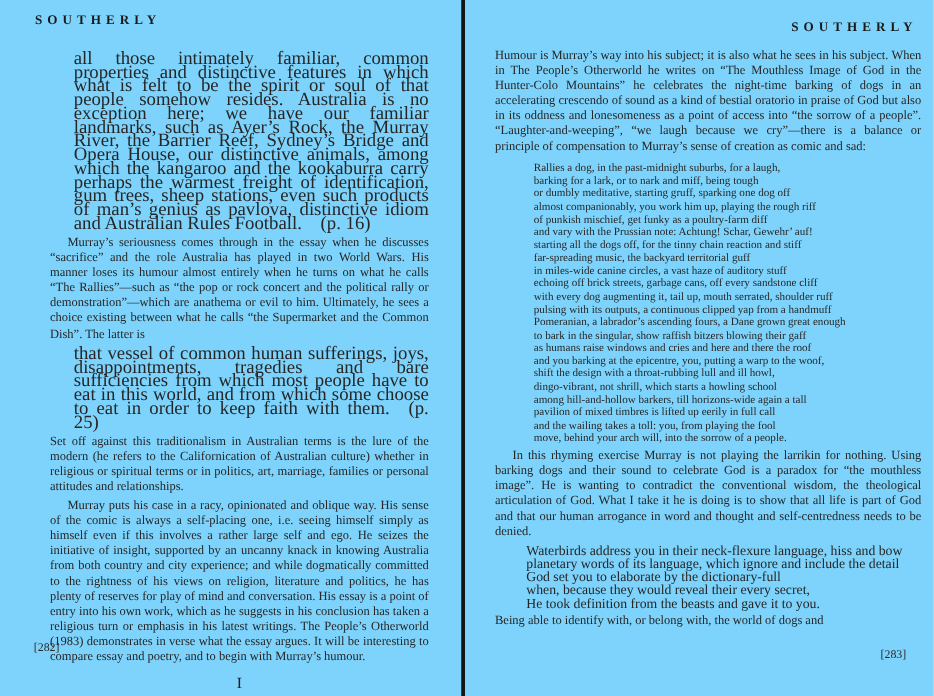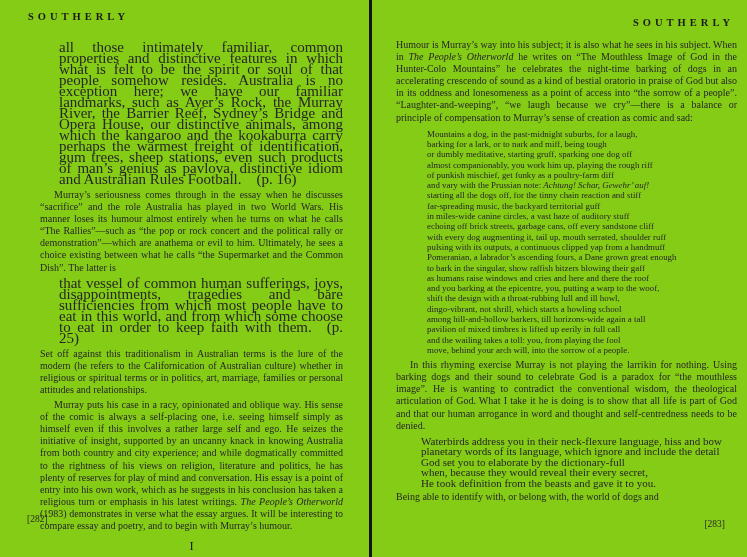--- a/index.html
+++ b/index.html
@@ -1,21 +1,21 @@
 <!DOCTYPE html>
 <html><head>
 <meta charset="utf-8">
 <style>
   html, body { margin: 0; padding: 0; background: #e8e8e6; }
   .spread {
     position: relative;
     width: 747px;
     height: 557px;
     overflow: hidden;
-    background: #84cc16;
+    background: #7dd3fc;
     font-family: "Liberation Serif", "DejaVu Serif", serif;
     color: #262626;
   }
   .gutter {
     position: absolute;
     left: 369px;
     top: 0;
     width: 3px;
     height: 557px;
     background: #151515;
@@ -70,21 +70,21 @@
     color: #1c1c1c;
   }
   .closing {
     font-size: 10px;
     line-height: 12.1px;
     margin-top: 3px;
   }
   .page-number { position: absolute; font-size: 9.5px; color: #2a2a2a; }
   .pn-left  { left: 27px;  top: 514px; }
   .pn-right { right: 22px; top: 519px; }
-  .it { font-style: italic; }
+  .it { }
 </style>
 </head>
 <body>
 
 <div class="spread">
 
   <div class="running-head head-left">SOUTHERLY</div>
 
   <div class="body-col body-left">
     <div class="quote">all those intimately familiar, common properties and distinctive features in which what is felt to be the spirit or soul of that people somehow resides. Australia is no exception here; we have our familiar landmarks, such as Ayer’s Rock, the Murray River, the Barrier Reef, Sydney’s Bridge and Opera House, our distinctive animals, among which the kangaroo and the kookaburra carry perhaps the warmest freight of identification, gum trees, sheep stations, even such products of man’s genius as pavlova, distinctive idiom and Australian Rules Football. (p. 16)</div>
@@ -98,21 +98,21 @@
 
   <div class="page-number pn-left">[282]</div>
 
   <div class="gutter"></div>
 
   <div class="running-head head-right">SOUTHERLY</div>
 
   <div class="body-col body-right">
     <p class="para">Humour is Murray’s way into his subject; it is also what he sees in his subject. When in <span class="it">The People’s Otherworld</span> he writes on “The Mouthless Image of God in the Hunter-Colo Mountains” he celebrates the night-time barking of dogs in an accelerating crescendo of sound as a kind of bestial oratorio in praise of God but also in its oddness and lonesomeness as a point of access into “the sorrow of a people”. “Laughter-and-weeping”, “we laugh because we cry”—there is a balance or principle of compensation to Murray’s sense of creation as comic and sad:</p>
     <div class="poem">
-        <div class="poem-line">Mountains a dog, in the past-midnight suburbs, for a laugh,</div>
+        <div class="poem-line">Rallies a dog, in the past-midnight suburbs, for a laugh,</div>
         <div class="poem-line">barking for a lark, or to nark and miff, being tough</div>
         <div class="poem-line">or dumbly meditative, starting gruff, sparking one dog off</div>
         <div class="poem-line">almost companionably, you work him up, playing the rough riff</div>
         <div class="poem-line">of punkish mischief, get funky as a poultry-farm diff</div>
         <div class="poem-line">and vary with the Prussian note: <span class="it">Achtung! Schar, Gewehr’ auf!</span></div>
         <div class="poem-line">starting all the dogs off, for the tinny chain reaction and stiff</div>
         <div class="poem-line">far-spreading music, the backyard territorial guff</div>
         <div class="poem-line">in miles-wide canine circles, a vast haze of auditory stuff</div>
         <div class="poem-line">echoing off brick streets, garbage cans, off every sandstone cliff</div>
         <div class="poem-line">with every dog augmenting it, tail up, mouth serrated, shoulder ruff</div>

